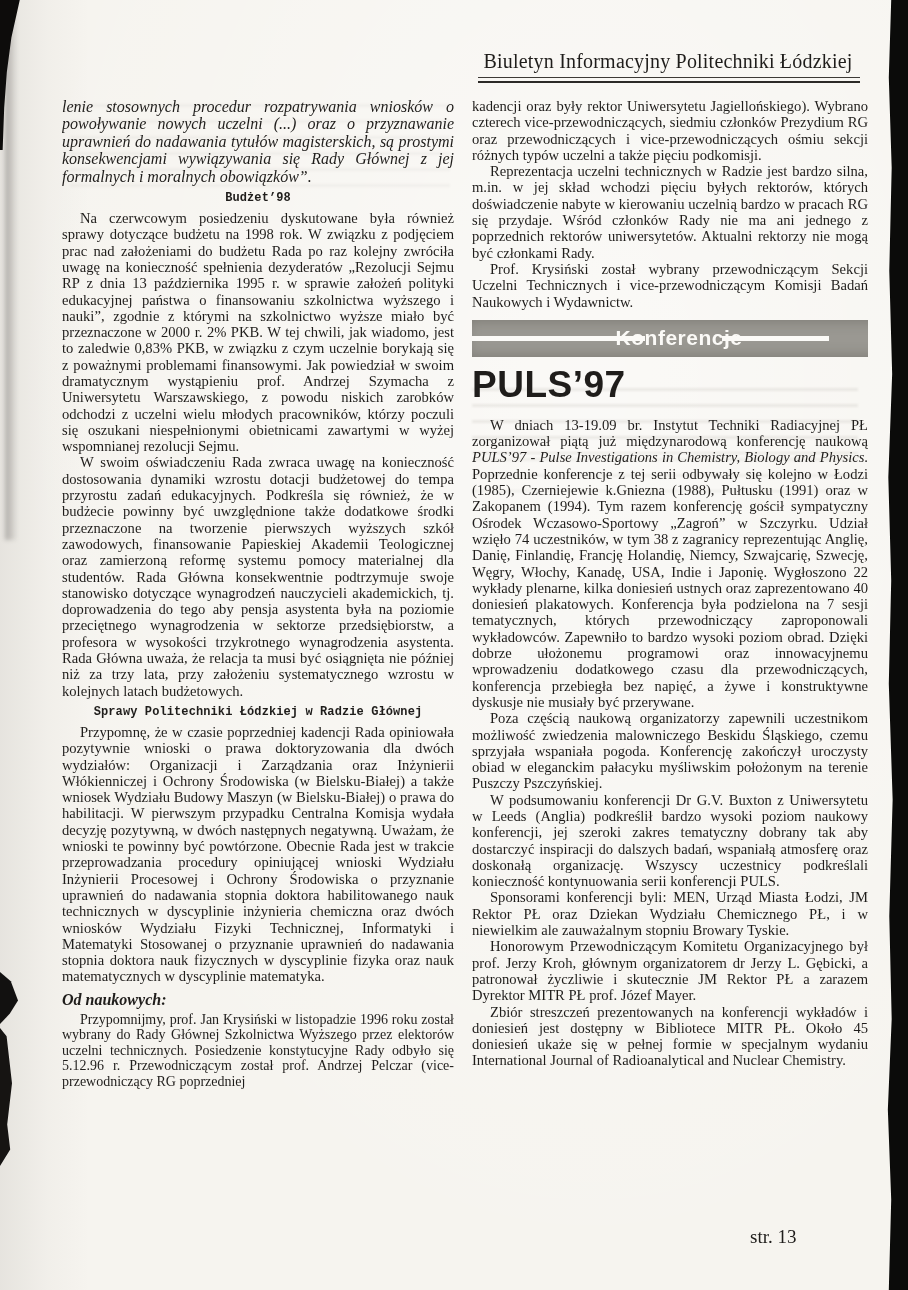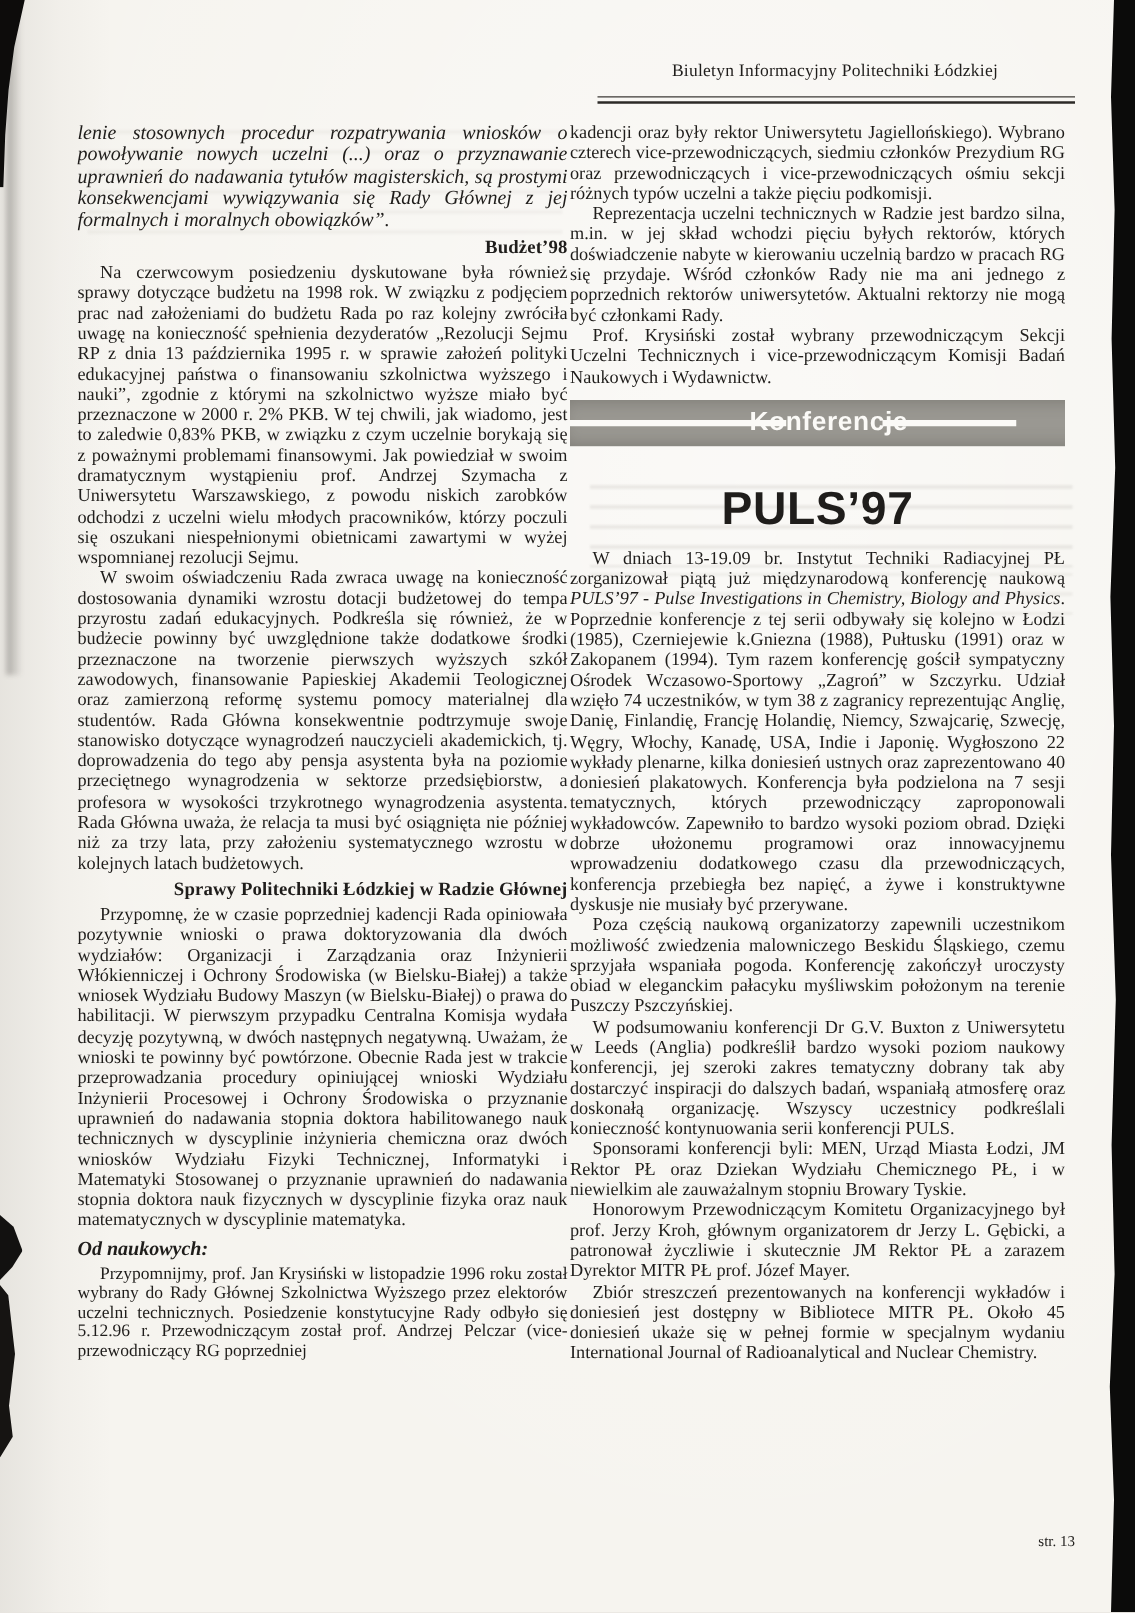--- a/index.html
+++ b/index.html
@@ -12,61 +12,61 @@
     background:
       radial-gradient(ellipse at 65% 30%, rgba(255,255,255,0.5), transparent 70%),
       linear-gradient(90deg, rgba(90,84,76,0.10) 0px, rgba(90,84,76,0.03) 48px, rgba(0,0,0,0) 90px),
       var(--paper);
     color:var(--ink);
     font-family:"Liberation Serif", serif;
   }
   
   .header-title{
     position:absolute;left:476px;top:50px;width:384px;
-    text-align:center;font-size:14px;letter-spacing:0.2px;white-space:nowrap;
+    text-align:center;font-size:20px;letter-spacing:0.2px;white-space:nowrap;
   }
   .header-rule{
     position:absolute;left:478px;top:77px;width:382px;height:3px;
     border-top:1.5px solid #3d3a36;border-bottom:2.5px solid #2c2a27;
   }
   
   .col{position:absolute;top:98px;text-align:justify;font-size:14.6px;line-height:16.3px;}
   .col-left{left:62px;width:392px;height:1165px;overflow:hidden;}
-  .col-right{left:456px;width:396px;height:1125px;overflow:hidden;}
+  .col-right{left:472px;width:396px;height:1125px;overflow:hidden;}
   p{margin:0;text-indent:18px;}
   p.noindent{text-indent:0;}
   .quote{font-style:italic;font-size:16px;line-height:17.4px;text-indent:0;}
   .h-sans{
-    font-family:Liberation Serif, serif;font-weight:bold;
-    font-size:15px;line-height:18px;margin:4px 0 3px;text-align:right;letter-spacing:0.1px;
+    font-family:Liberation Mono, monospace;font-weight:bold;
+    font-size:12px;line-height:18px;margin:4px 0 3px;text-align:center;letter-spacing:0.1px;
   }
   .h-italic{font-style:italic;font-size:16px;line-height:19px;margin:5px 0 3px;text-align:left;}
   .small-p{font-size:14px;line-height:15.5px;}
   
   .banner{
     position:relative;margin:10px 0 0 -6px;width:426px;height:37px;
     background:var(--banner_bg);
     display:flex;align-items:center;justify-content:center;
     box-shadow:inset 0 0 14px rgba(60,58,52,0.35);
   }
   .banner-text{
     font-family:"Liberation Sans", sans-serif;font-weight:bold;
     color:var(--banner_text);font-size:21px;letter-spacing:0.5px;text-indent:0;
   }
   .bar{position:absolute;top:16px;height:5px;background:var(--banner_text);}
   .bar-left{left:4px;width:175px;}
   .bar-right{left:256px;width:107px;}
   
   .article-title{
-    margin:30px 0 12px;text-align:center;
+    margin:8px 0 12px;text-align:left;
     font-family:"Liberation Sans", sans-serif;font-weight:bold;
     font-size:37px;line-height:40px;letter-spacing:0.5px;text-indent:0;
   }
   
-  .page-number{position:absolute;left:750px;top:1226px;width:110px;text-align:right;font-size:12px;}
+  .page-number{position:absolute;left:750px;top:1226px;width:110px;text-align:left;font-size:19px;}
   
   .edge-strip{
     position:absolute;right:0;top:0;width:24px;height:1290px;background:#0b0b0a;
     clip-path:polygon(30% 0%,100% 0%,100% 100%,20% 100%,30% 93%,16% 86%,32% 79%,22% 71%,
                       36% 62%,20% 53%,30% 45%,18% 37%,34% 29%,22% 21%,32% 13%,20% 6%);
   }
   .corner-wedge{
     position:absolute;left:0;top:0;width:38px;height:150px;background:#0d0c0b;
     clip-path:polygon(0 0,52% 0,30% 25%,18% 48%,11% 72%,7% 100%,0 100%);
   }

